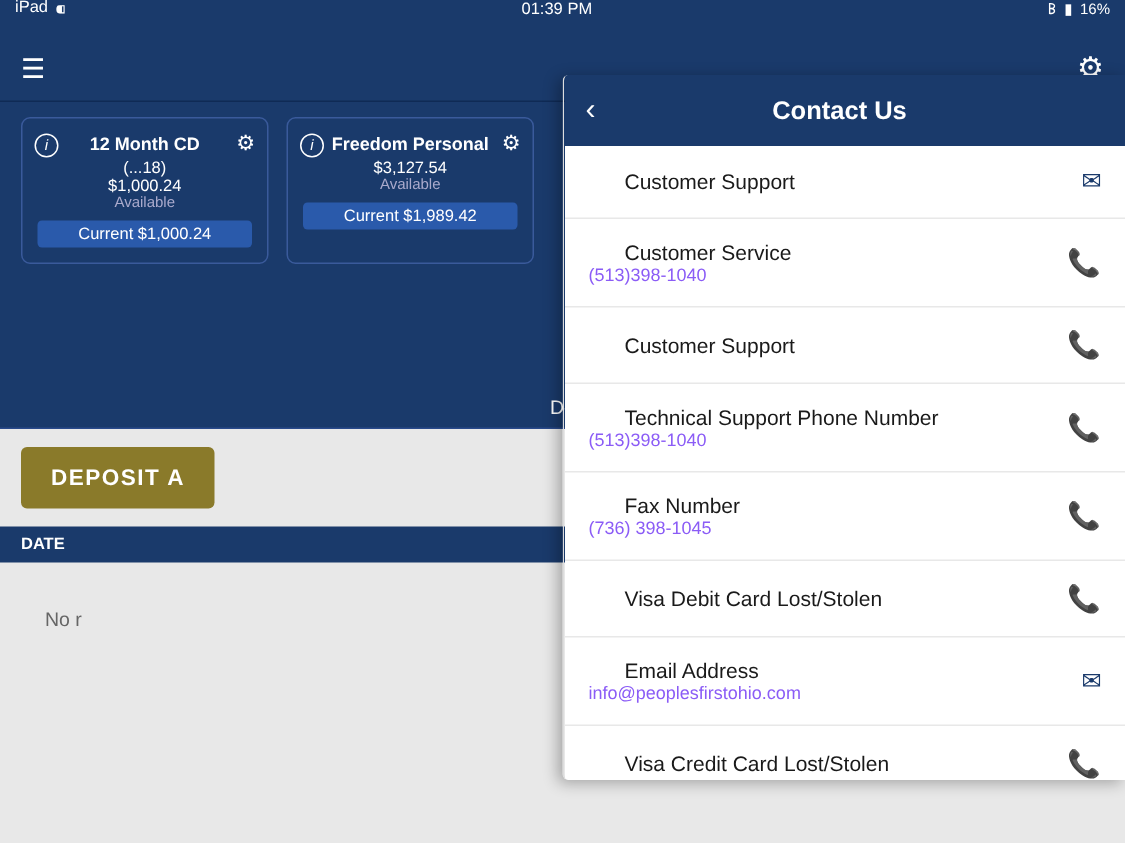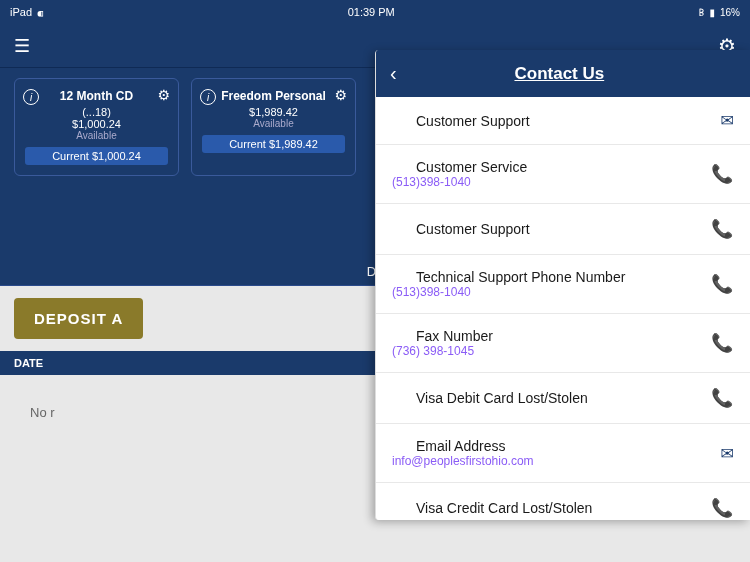--- a/index.html
+++ b/index.html
@@ -1,20 +1,20 @@
 <!DOCTYPE html>
 <html><head>
   <meta charset="utf-8">
   <style>
     * { margin: 0; padding: 0; box-sizing: border-box; }
     body { width: 750px; height: 562px; overflow: hidden; font-family: -apple-system, 'Helvetica Neue', Arial, sans-serif; background: #f0f0f0; position: relative; }
 
     
     .status-bar {
-      width: 750px; height: 22px; background: #1a3a6b; display: flex; align-items: center; justify-content: space-between; padding: 12px 10px; color: white; font-size: 11px;
+      width: 750px; height: 22px; background: #1a3a6b; display: flex; align-items: flex-end; justify-content: space-between; padding: 12px 10px; color: white; font-size: 11px;
     }
     .status-left { display: flex; align-items: center; gap: 5px; }
     .status-right { display: flex; align-items: center; gap: 5px; font-size: 10px; }
 
     
     .nav-bar {
       width: 750px; height: 44px; background: #1a3a6b; display: flex; align-items: center; justify-content: space-between; padding: 0 14px; border-bottom: 1px solid #0f2a55;
     }
     .nav-hamburger { color: white; font-size: 18px; cursor: pointer; }
     .nav-gear { color: white; font-size: 20px; cursor: pointer; }
@@ -61,21 +61,21 @@
     .no-records { color: #666; font-size: 13px; padding: 30px; text-align: left; }
 
     
     .contact-panel {
       position: absolute; top: 50px; right: 0; width: 375px; background: white; border-left: 1px solid #ddd; height: 470px; overflow-y: auto; z-index: 10; border-radius: 4px 0 0 4px; box-shadow: -3px 2px 10px rgba(0,0,0,0.3);
     }
     .contact-header {
       background: #1a3a6b; color: white; display: flex; align-items: center; padding: 12px 14px; position: sticky; top: 0;
     }
     .contact-back { color: white; font-size: 20px; cursor: pointer; margin-right: 10px; }
-    .contact-title { flex: 1; text-align: center; font-size: 17px; font-weight: 600; color: white; padding-right: 24px; text-decoration: underline; }
+    .contact-title { flex: 1; text-align: center; font-size: 17px; font-weight: 600; color: white; padding-right: 24px; }
     .contact-item {
       display: flex; align-items: center; justify-content: space-between; padding: 14px 16px; border-bottom: 1px solid #e8e8e8; cursor: pointer;
     }
     .contact-item-text { flex: 1; }
     .contact-item-title { font-size: 14px; color: #1a1a1a; margin-left: 24px; }
     .contact-item-sub { font-size: 12px; color: #8b5cf6; margin-top: 0; }
     .contact-icon { color: #1a3a6b; font-size: 18px; }
     .contact-icon-mail { font-size: 16px; }
   </style>
 </head>
@@ -110,21 +110,21 @@
       <div class="card-amount">(...18)</div>
       <div class="card-amount">$1,000.24</div>
       <div class="card-label">Available</div>
       <div class="card-current">Current $1,000.24</div>
     </div>
 
     <div class="account-card">
       <div class="card-info-icon">i</div>
       <div class="card-gear-icon">⚙</div>
       <div class="card-title">Freedom Personal</div>
-      <div class="card-amount">$1,989.42</div>
+      <div class="card-amount">$3,127.54</div>
       <div class="card-label">Available</div>
       <div class="card-current">Current $1,989.42</div>
     </div>
 
   </div>
 
   <div class="deposit-area">
     <div class="deposit-header">De</div>
     <div class="deposit-btn-row">
       <button class="deposit-btn">DEPOSIT A</button>

